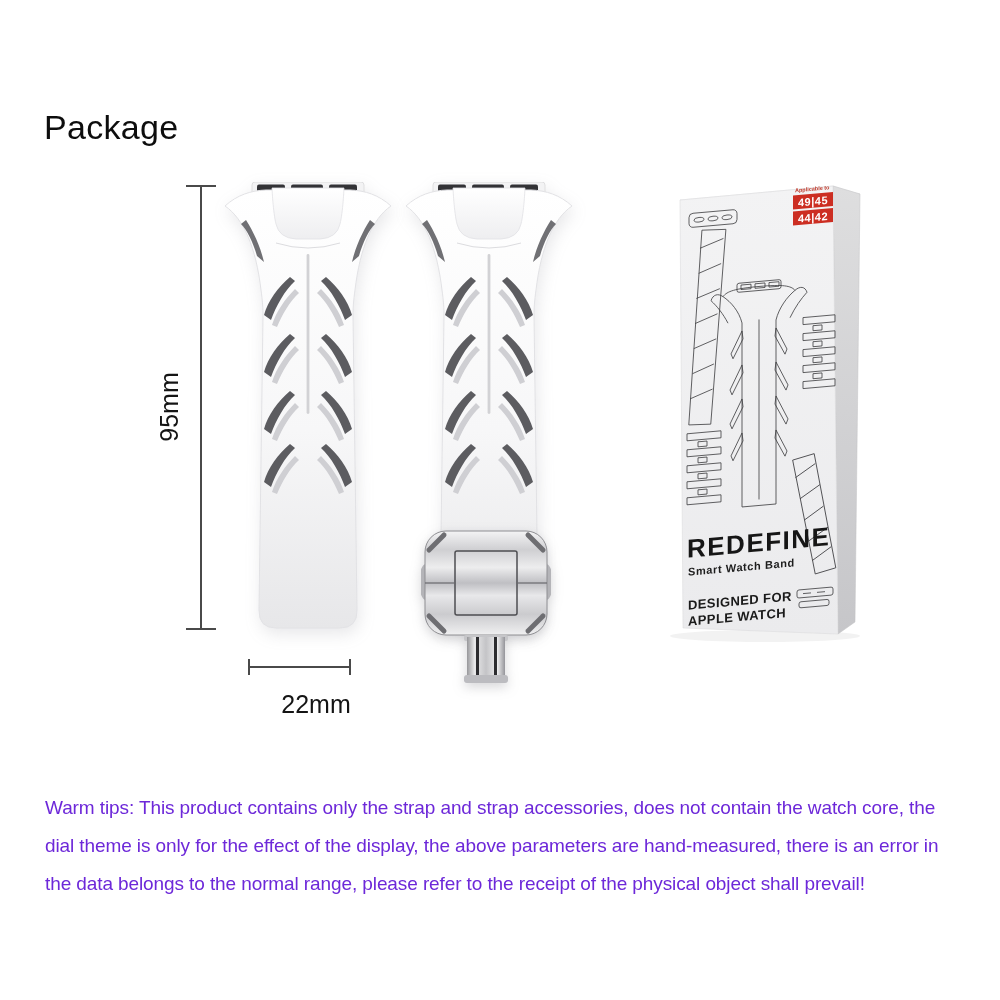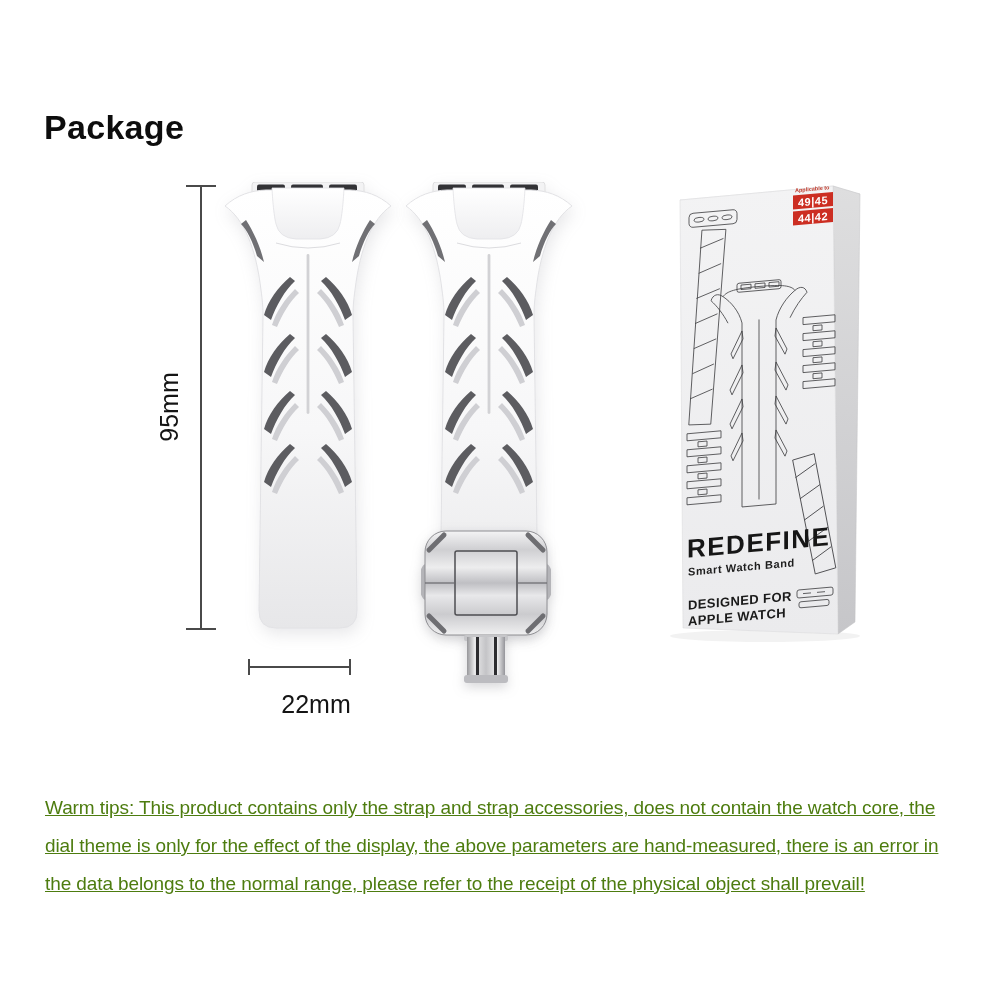--- a/index.html
+++ b/index.html
@@ -1,38 +1,38 @@
 <!DOCTYPE html>
 <html><head>
 <meta charset="utf-8">
 <style>
   html,body{margin:0;padding:0;background:#ffffff;}
   #canvas{position:relative;width:1000px;height:1000px;background:#ffffff;overflow:hidden;
           font-family:"Liberation Sans",sans-serif;color:#141414;}
-  .title{position:absolute;left:44px;top:108px;font-size:34px;font-weight:700;color:#0d0d0d;letter-spacing:.3px;}
+  .title{position:absolute;left:44px;top:108px;font-size:34px;font-weight:400;color:#0d0d0d;letter-spacing:.3px;}
   
   .dim{background:#4a4a4a;position:absolute;}
   .dim-v-line{left:200px;top:186px;width:2px;height:443px;}
   .dim-v-tick-top{left:186px;top:185px;width:30px;height:2px;}
   .dim-v-tick-bot{left:186px;top:628px;width:30px;height:2px;}
   .dim-h-line{left:249px;top:666px;width:102px;height:2px;}
   .dim-h-tick-l{left:248px;top:659px;width:2px;height:16px;}
   .dim-h-tick-r{left:349px;top:659px;width:2px;height:16px;}
   .label-95{position:absolute;left:169px;top:407px;transform:translate(-50%,-50%) rotate(-90deg);
             font-size:25px;white-space:nowrap;}
   .label-22{position:absolute;left:316px;top:690px;transform:translateX(-50%);font-size:25px;}
   .strap-front{position:absolute;left:222px;top:182px;width:172px;height:452px;
                filter:drop-shadow(2px 6px 8px rgba(110,110,125,.16));}
   .strap-back{position:absolute;left:403px;top:182px;width:172px;height:452px;
               filter:drop-shadow(2px 6px 8px rgba(110,110,125,.16));}
   .clasp{position:absolute;left:421px;top:527px;width:130px;height:158px;
          filter:drop-shadow(0 4px 6px rgba(90,90,100,.25));}
   .box-svg{position:absolute;left:645px;top:176px;width:225px;height:482px;}
   .warm-tips{position:absolute;left:45px;top:770px;width:918px;font-size:19px;line-height:38px;
-             color:#4d7c0f;letter-spacing:-.1px;text-decoration:underline;}
+             color:#6d28d9;letter-spacing:-.1px;}
   svg text{font-family:"Liberation Sans",sans-serif;}
 </style>
 </head>
 <body>
 
 <div id="canvas">
 
   <svg width="0" height="0" style="position:absolute" aria-hidden="true">
     <defs>
       <linearGradient id="bodyG" x1="0" y1="0" x2="0" y2="1">

